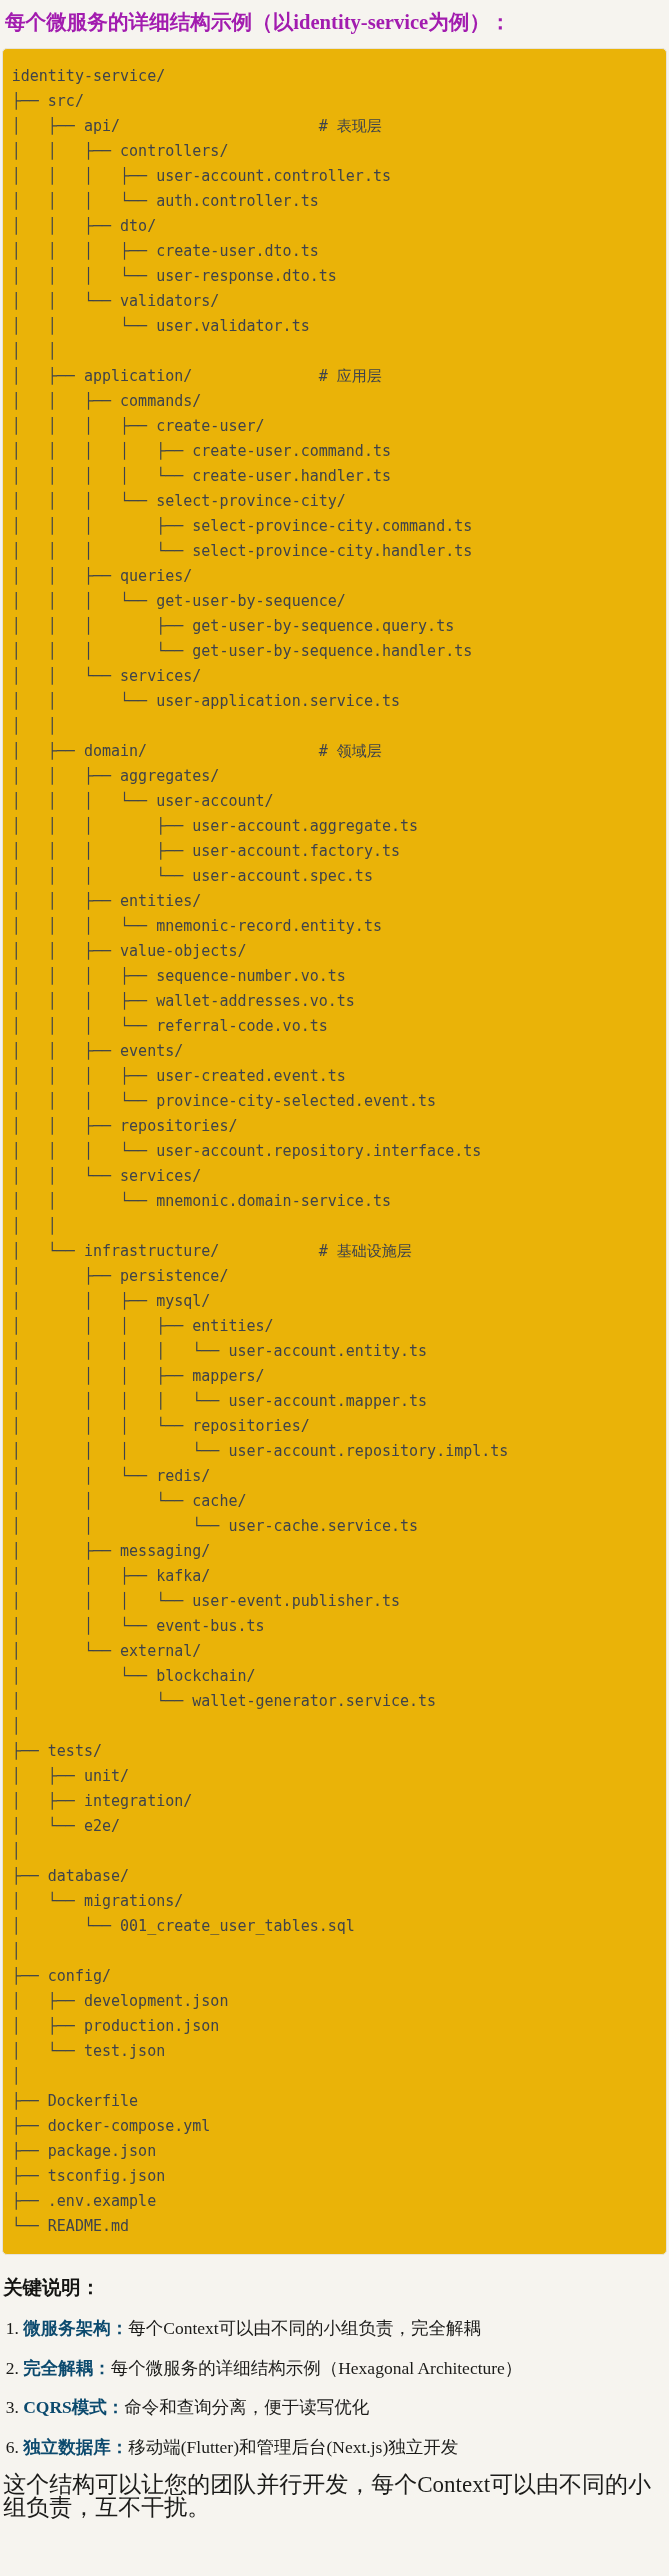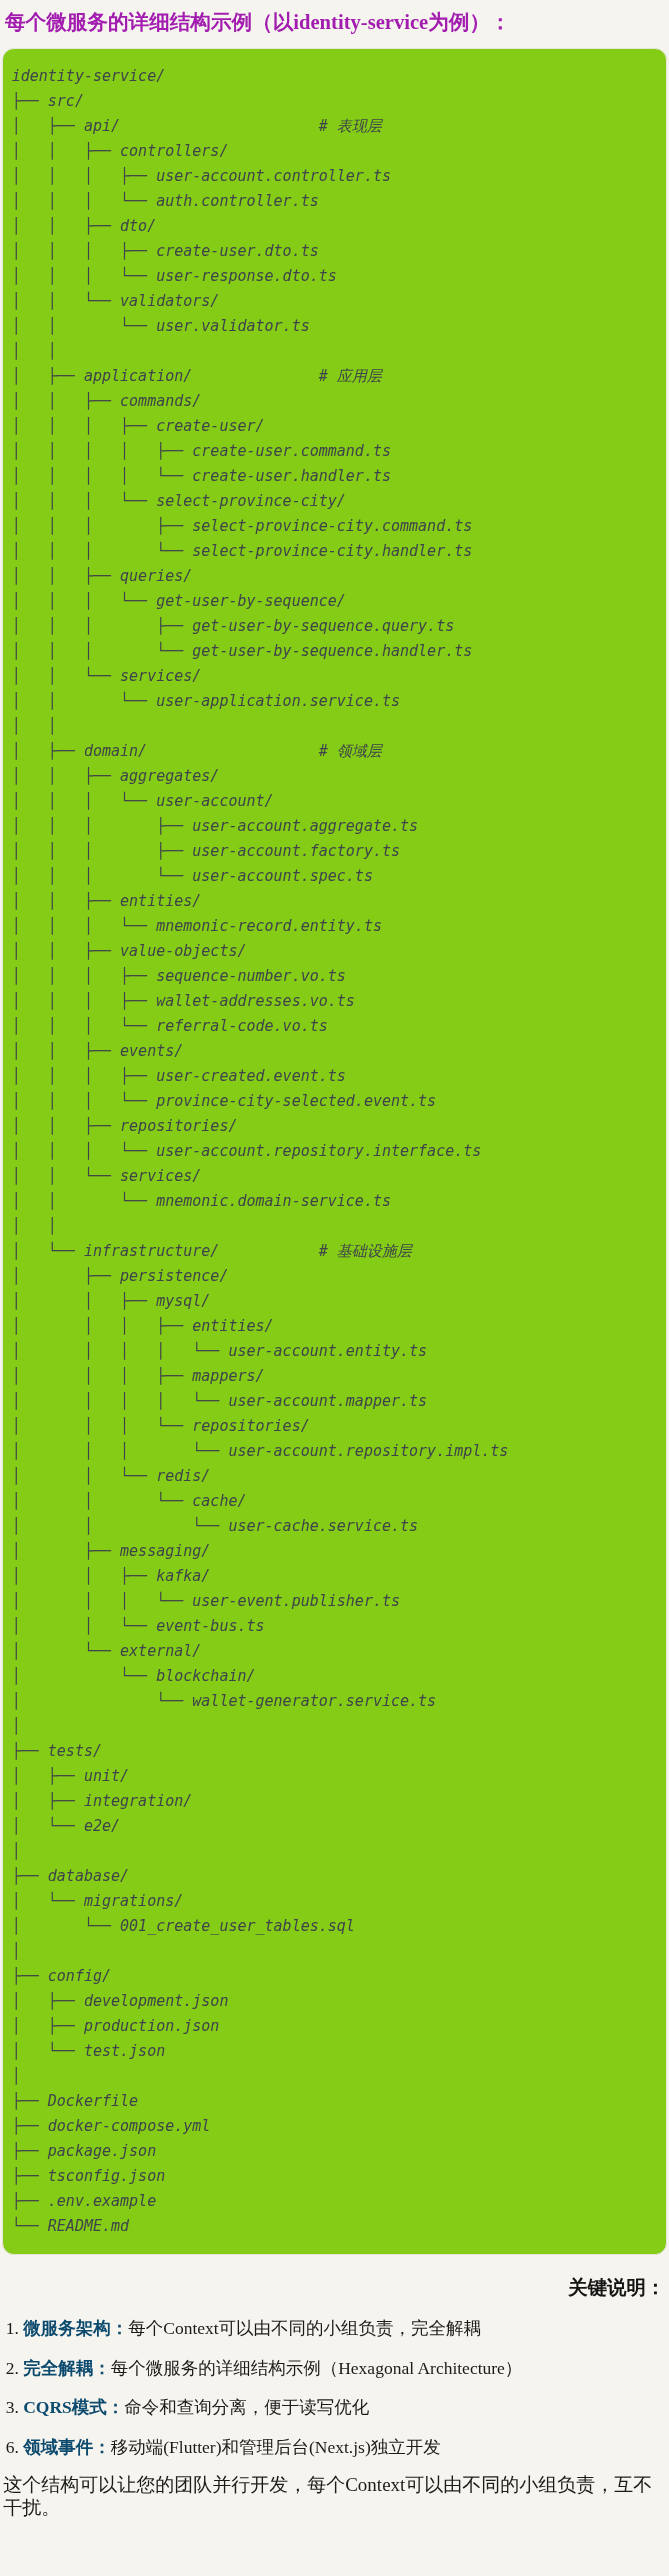--- a/index.html
+++ b/index.html
@@ -12,26 +12,25 @@
     padding: 9.4px 1.9px 11.3px 1.9px;
   }
   .page-title {
     font-size: 20.6px;
     line-height: 27.5px;
     font-weight: 700;
     color: #a21caf;
     margin: 0 1.9px 11.3px 3.1px;
   }
   .code-block {
-    background: #84cc16;
+    background: #eab308;
     border: 0.6px solid #e6e3dc;
-    border-radius: 12px;
+    border-radius: 5px;
     padding: 14.4px 7.5px 15px 8.8px;
     overflow: hidden;
-    font-style: italic;
   }
   .code-block pre {
     margin: 0;
     white-space: pre;
   }
   .code-block code {
     font-family: "DejaVu Sans Mono", "Liberation Mono", monospace;
     font-size: 15px;
     line-height: 25px;
     color: #3f434b;
@@ -39,33 +38,32 @@
   }
   .notes {
     margin: 0 1.9px 0 1.3px;
   }
   .notes-heading {
     font-size: 19.4px;
     line-height: 25px;
     font-weight: 700;
     color: #141412;
     margin: 20.6px 0 0 0;
-    text-align: right;
   }
   .note-item {
     font-size: 17.5px;
     line-height: 22.5px;
     margin: 17px 0 0 0;
     padding-left: 2.5px;
     color: #1b1b19;
   }
   .note-number { margin-right: 4.4px; }
   .note-term   { font-weight: 700; color: #0c4a6e; }
   .closing-paragraph {
-    font-size: 19px;
+    font-size: 23px;
     line-height: 22.5px;
     margin: 16.3px 0 0 0;
     color: #1b1b19;
   }
 </style>
 </head>
 <body>
 
 <h2 class="page-title">每个微服务的详细结构示例（以identity-service为例）：</h2>
 
@@ -170,18 +168,18 @@
     <span class="note-number">2.</span><span class="note-term"><span>完全解耦</span><span>：</span></span><span class="note-desc">每个微服务的详细结构示例（Hexagonal Architecture）</span>
   </div>
 
   <div class="note-item">
     <span class="note-number">3.</span><span class="note-term"><span>CQRS模式</span><span>：</span></span><span class="note-desc">命令和查询分离，便于读写优化</span>
   </div>
 
 
 
   <div class="note-item">
-    <span class="note-number">6.</span><span class="note-term"><span>领域事件</span><span>：</span></span><span class="note-desc">移动端(Flutter)和管理后台(Next.js)独立开发</span>
+    <span class="note-number">6.</span><span class="note-term"><span>独立数据库</span><span>：</span></span><span class="note-desc">移动端(Flutter)和管理后台(Next.js)独立开发</span>
   </div>
 
   <p class="closing-paragraph">这个结构可以让您的团队并行开发，每个Context可以由不同的小组负责，互不干扰。</p>
 </div>
 
 
 </body></html>

